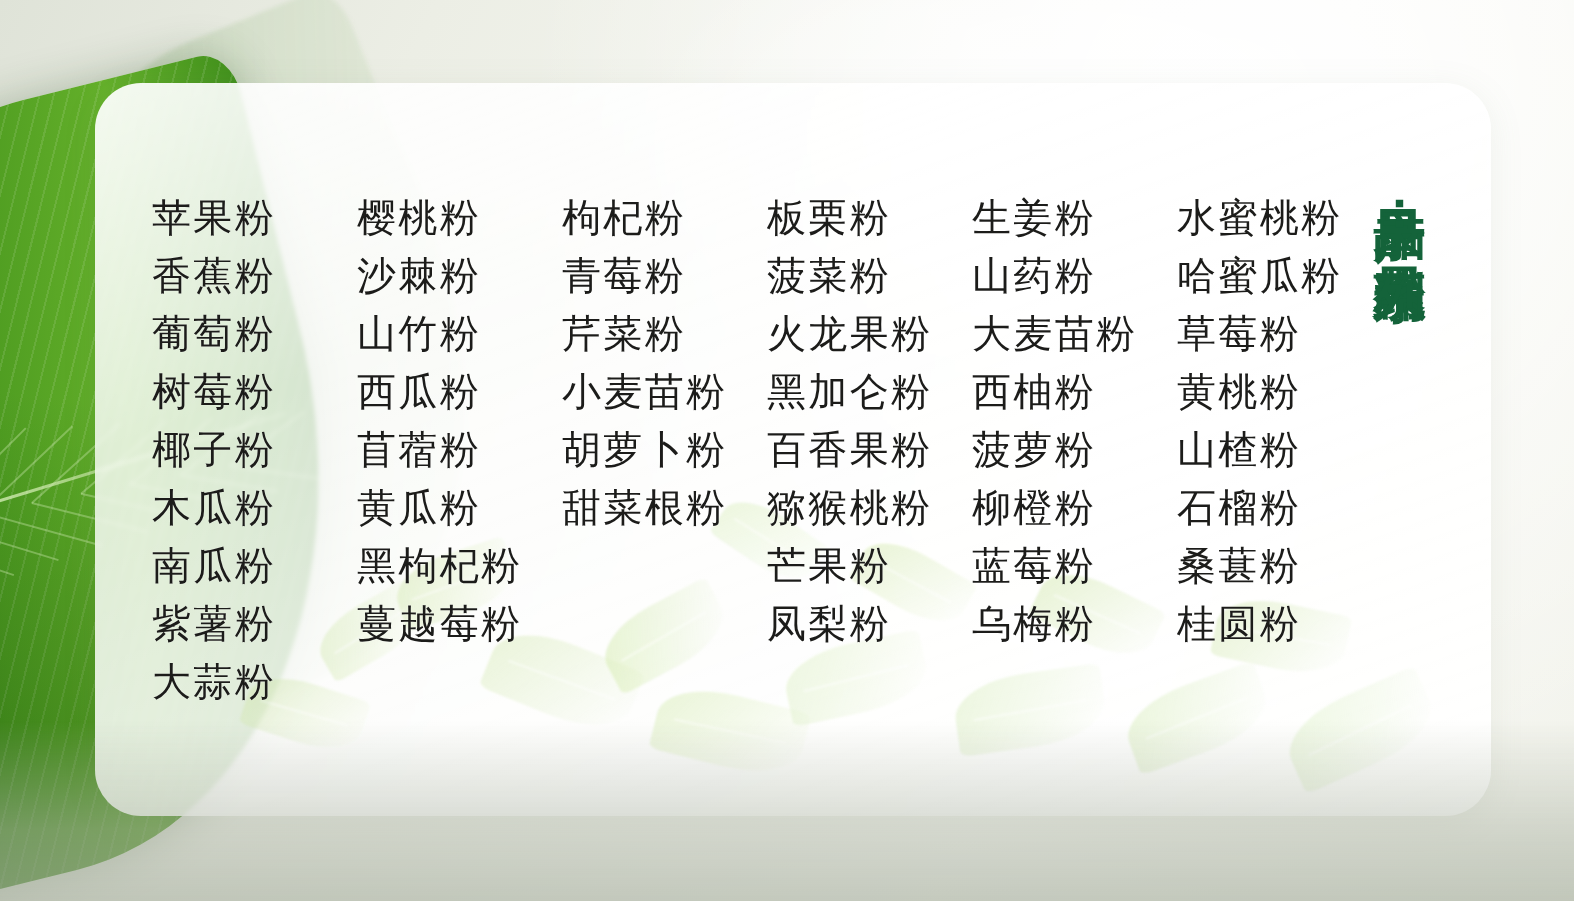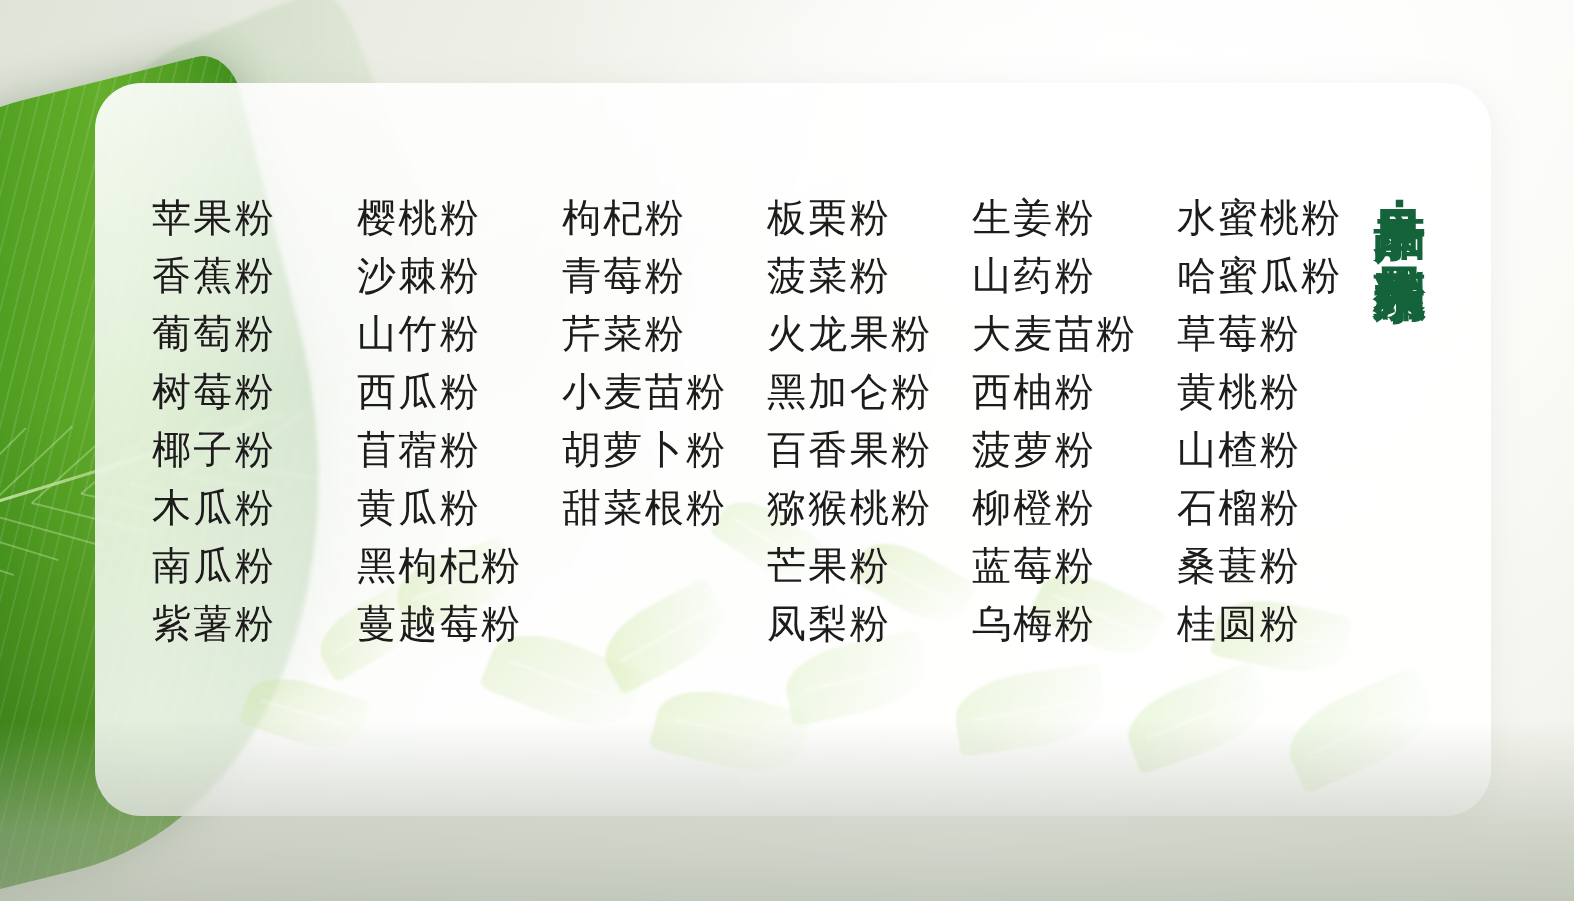--- a/index.html
+++ b/index.html
@@ -229,20 +229,21 @@
         <div class="cell empty"></div>
         <div class="cell">芒果粉</div>
         <div class="cell">蓝莓粉</div>
         <div class="cell">桑葚粉</div>
         <div class="cell">紫薯粉</div>
         <div class="cell">蔓越莓粉</div>
         <div class="cell empty"></div>
         <div class="cell">凤梨粉</div>
         <div class="cell">乌梅粉</div>
         <div class="cell">桂圆粉</div>
+        <div class="cell">大蒜粉</div>
         <div class="cell empty"></div>
       </div>
   </div>
 
   <div id="title">产品目录：果蔬粉系列</div>
 
   <div id="bg-bottom-shade"></div>
 </div>
 
 </body></html>

